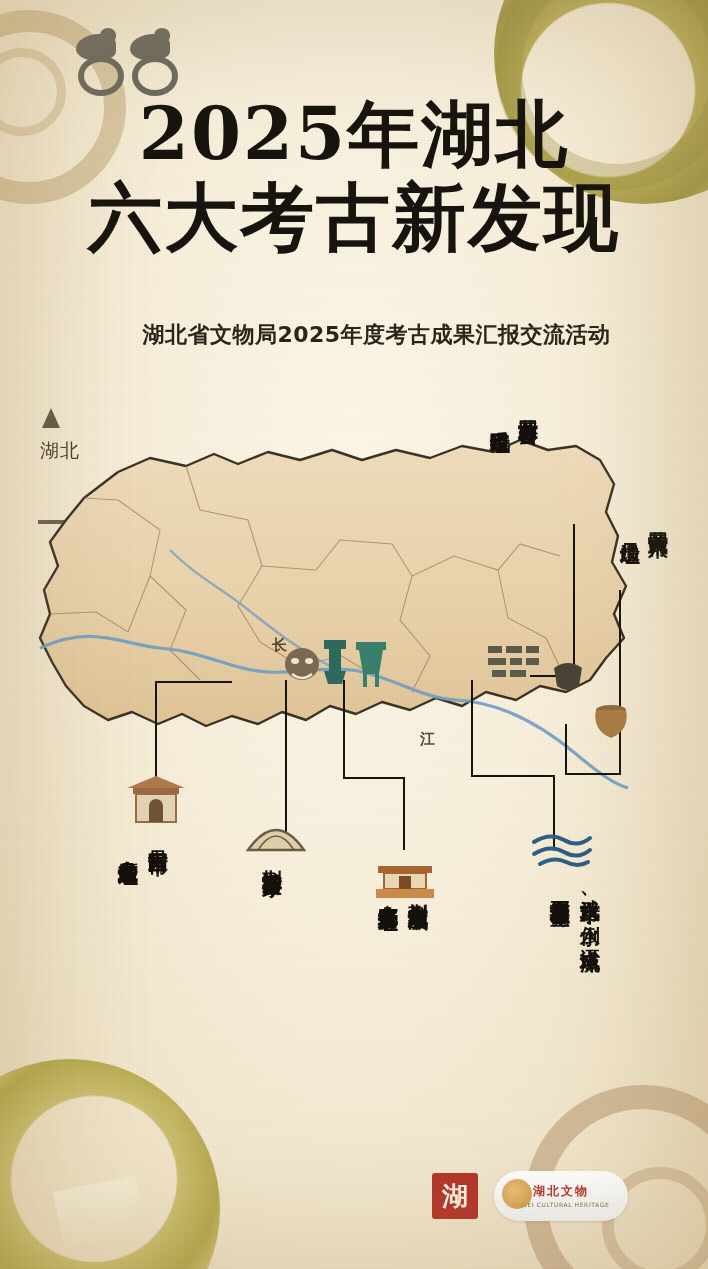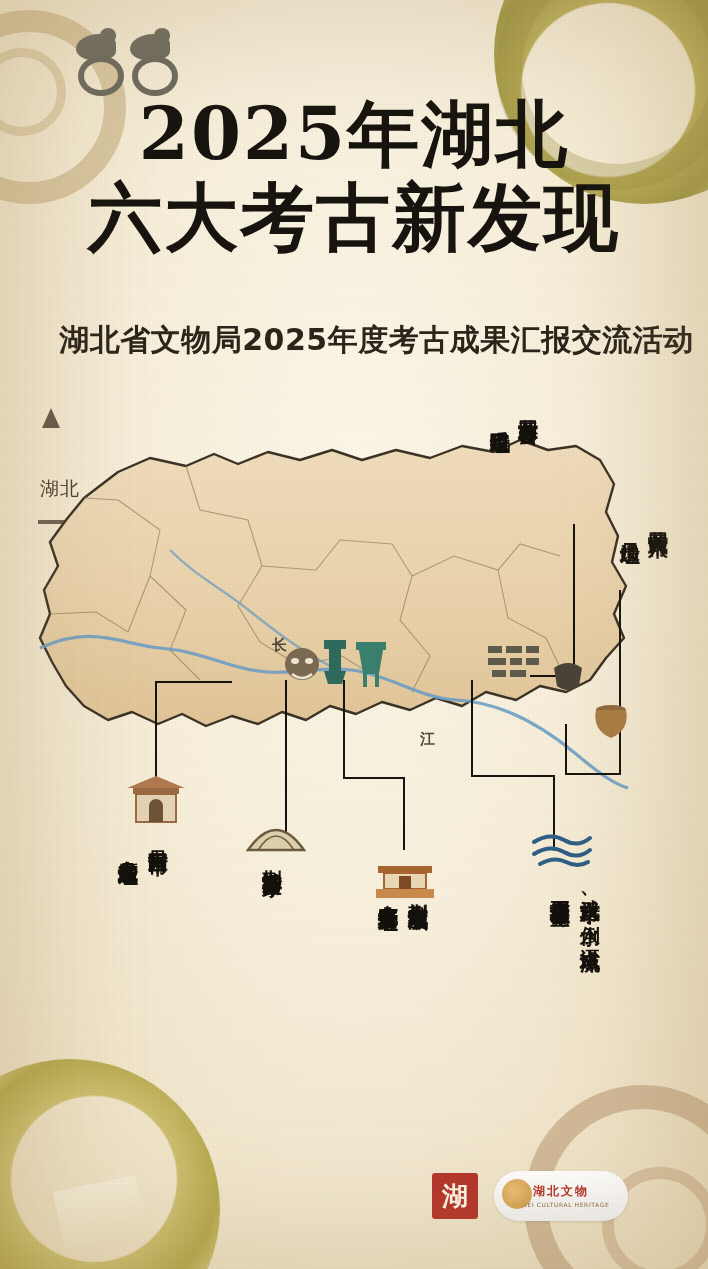--- a/index.html
+++ b/index.html
@@ -144,43 +144,42 @@
   }
   .title-1 { font-size: 72px; }
   .title-2 { font-size: 74px; margin-top: 6px; }
   .subtitle {
     position: absolute;
     top: 320px;
     left: 0; right: 0;
     text-align: center;
     font-family: "DejaVu Sans", "Liberation Sans", sans-serif;
     font-weight: 700;
-    font-size: 30px;
+    font-size: 22px;
     color: #2a241a;
     letter-spacing: .5px;
     padding-left: 45px;
   }
 
   
   .map-area {
     position: absolute;
     top: 380px; left: 0;
     width: 708px; height: 470px;
   }
   .hb-label {
     position: absolute;
     top: 62px; left: 40px;
     width: 40px;
-    font-family: Liberation Sans, sans-serif;
+    font-family: Liberation Mono, monospace;
     font-size: 19px;
     color: #4c4032;
     line-height: 1.15;
     text-align: center;
     letter-spacing: 1px;
-    margin-top: 36px;
   }
   .hb-arrow {
     position: absolute;
     top: 28px; left: 42px;
     width: 0; height: 0;
     border-left: 9px solid transparent;
     border-right: 9px solid transparent;
     border-bottom: 20px solid #4c4032;
     opacity: .85;
   }

